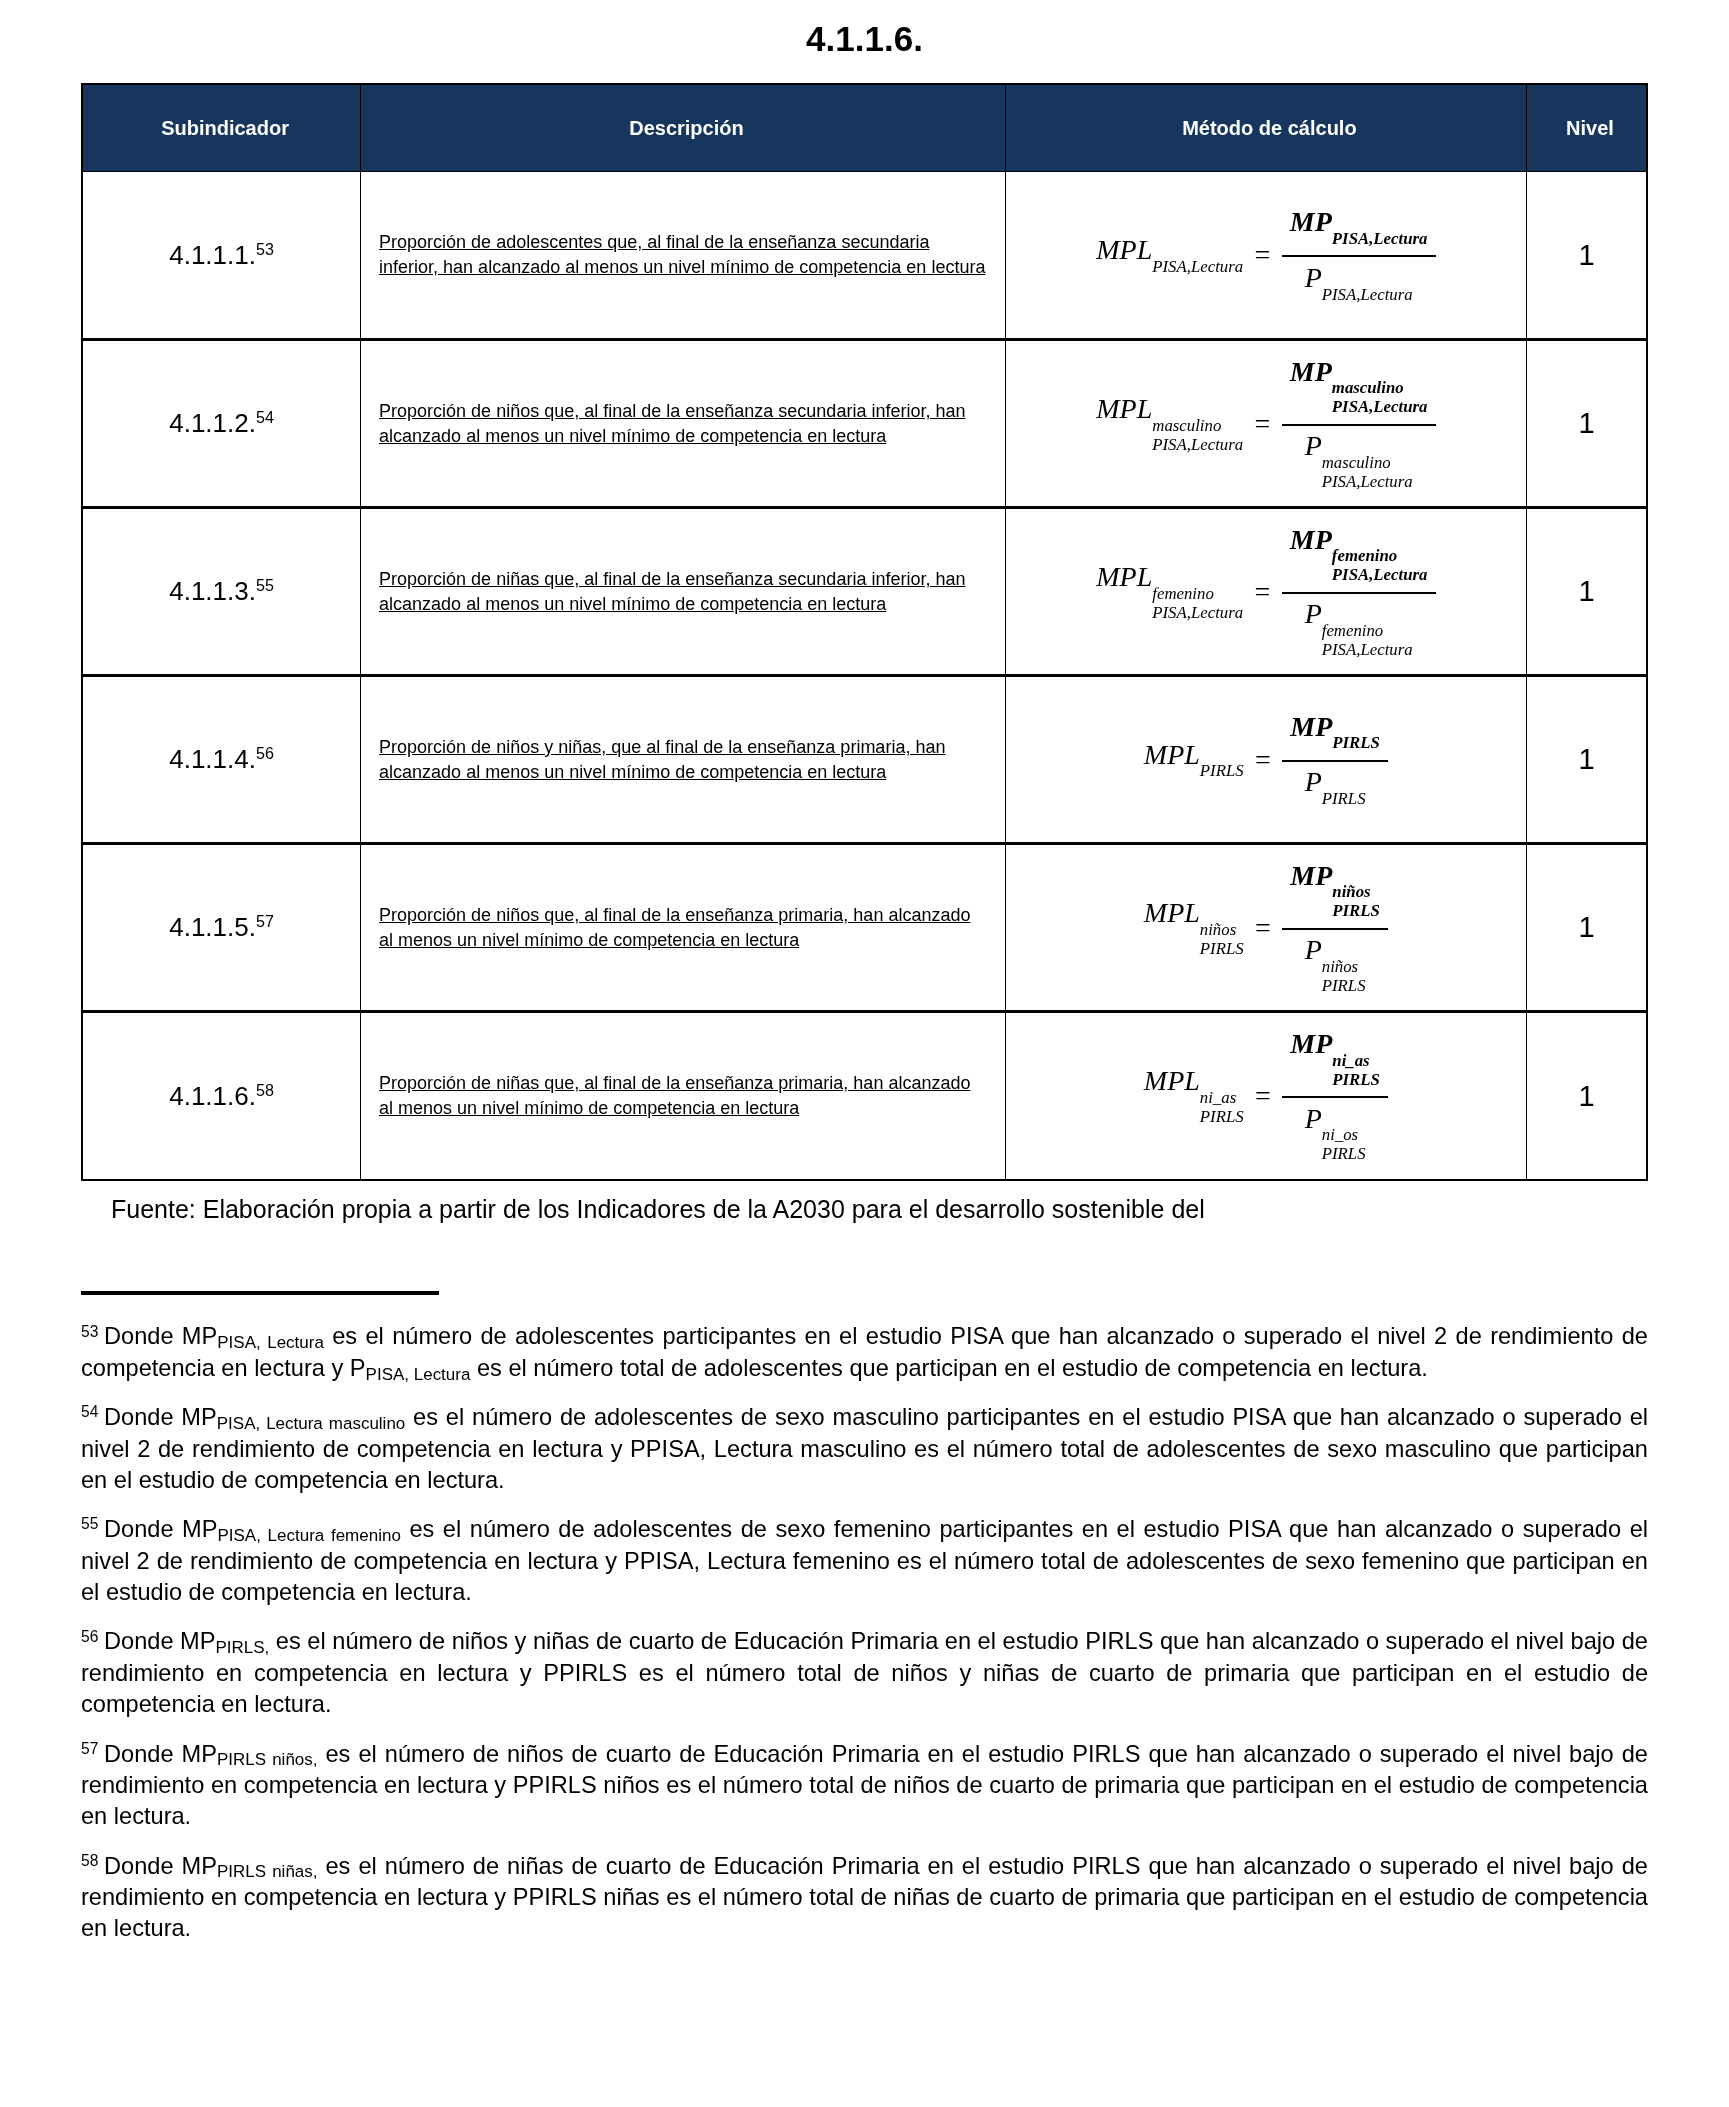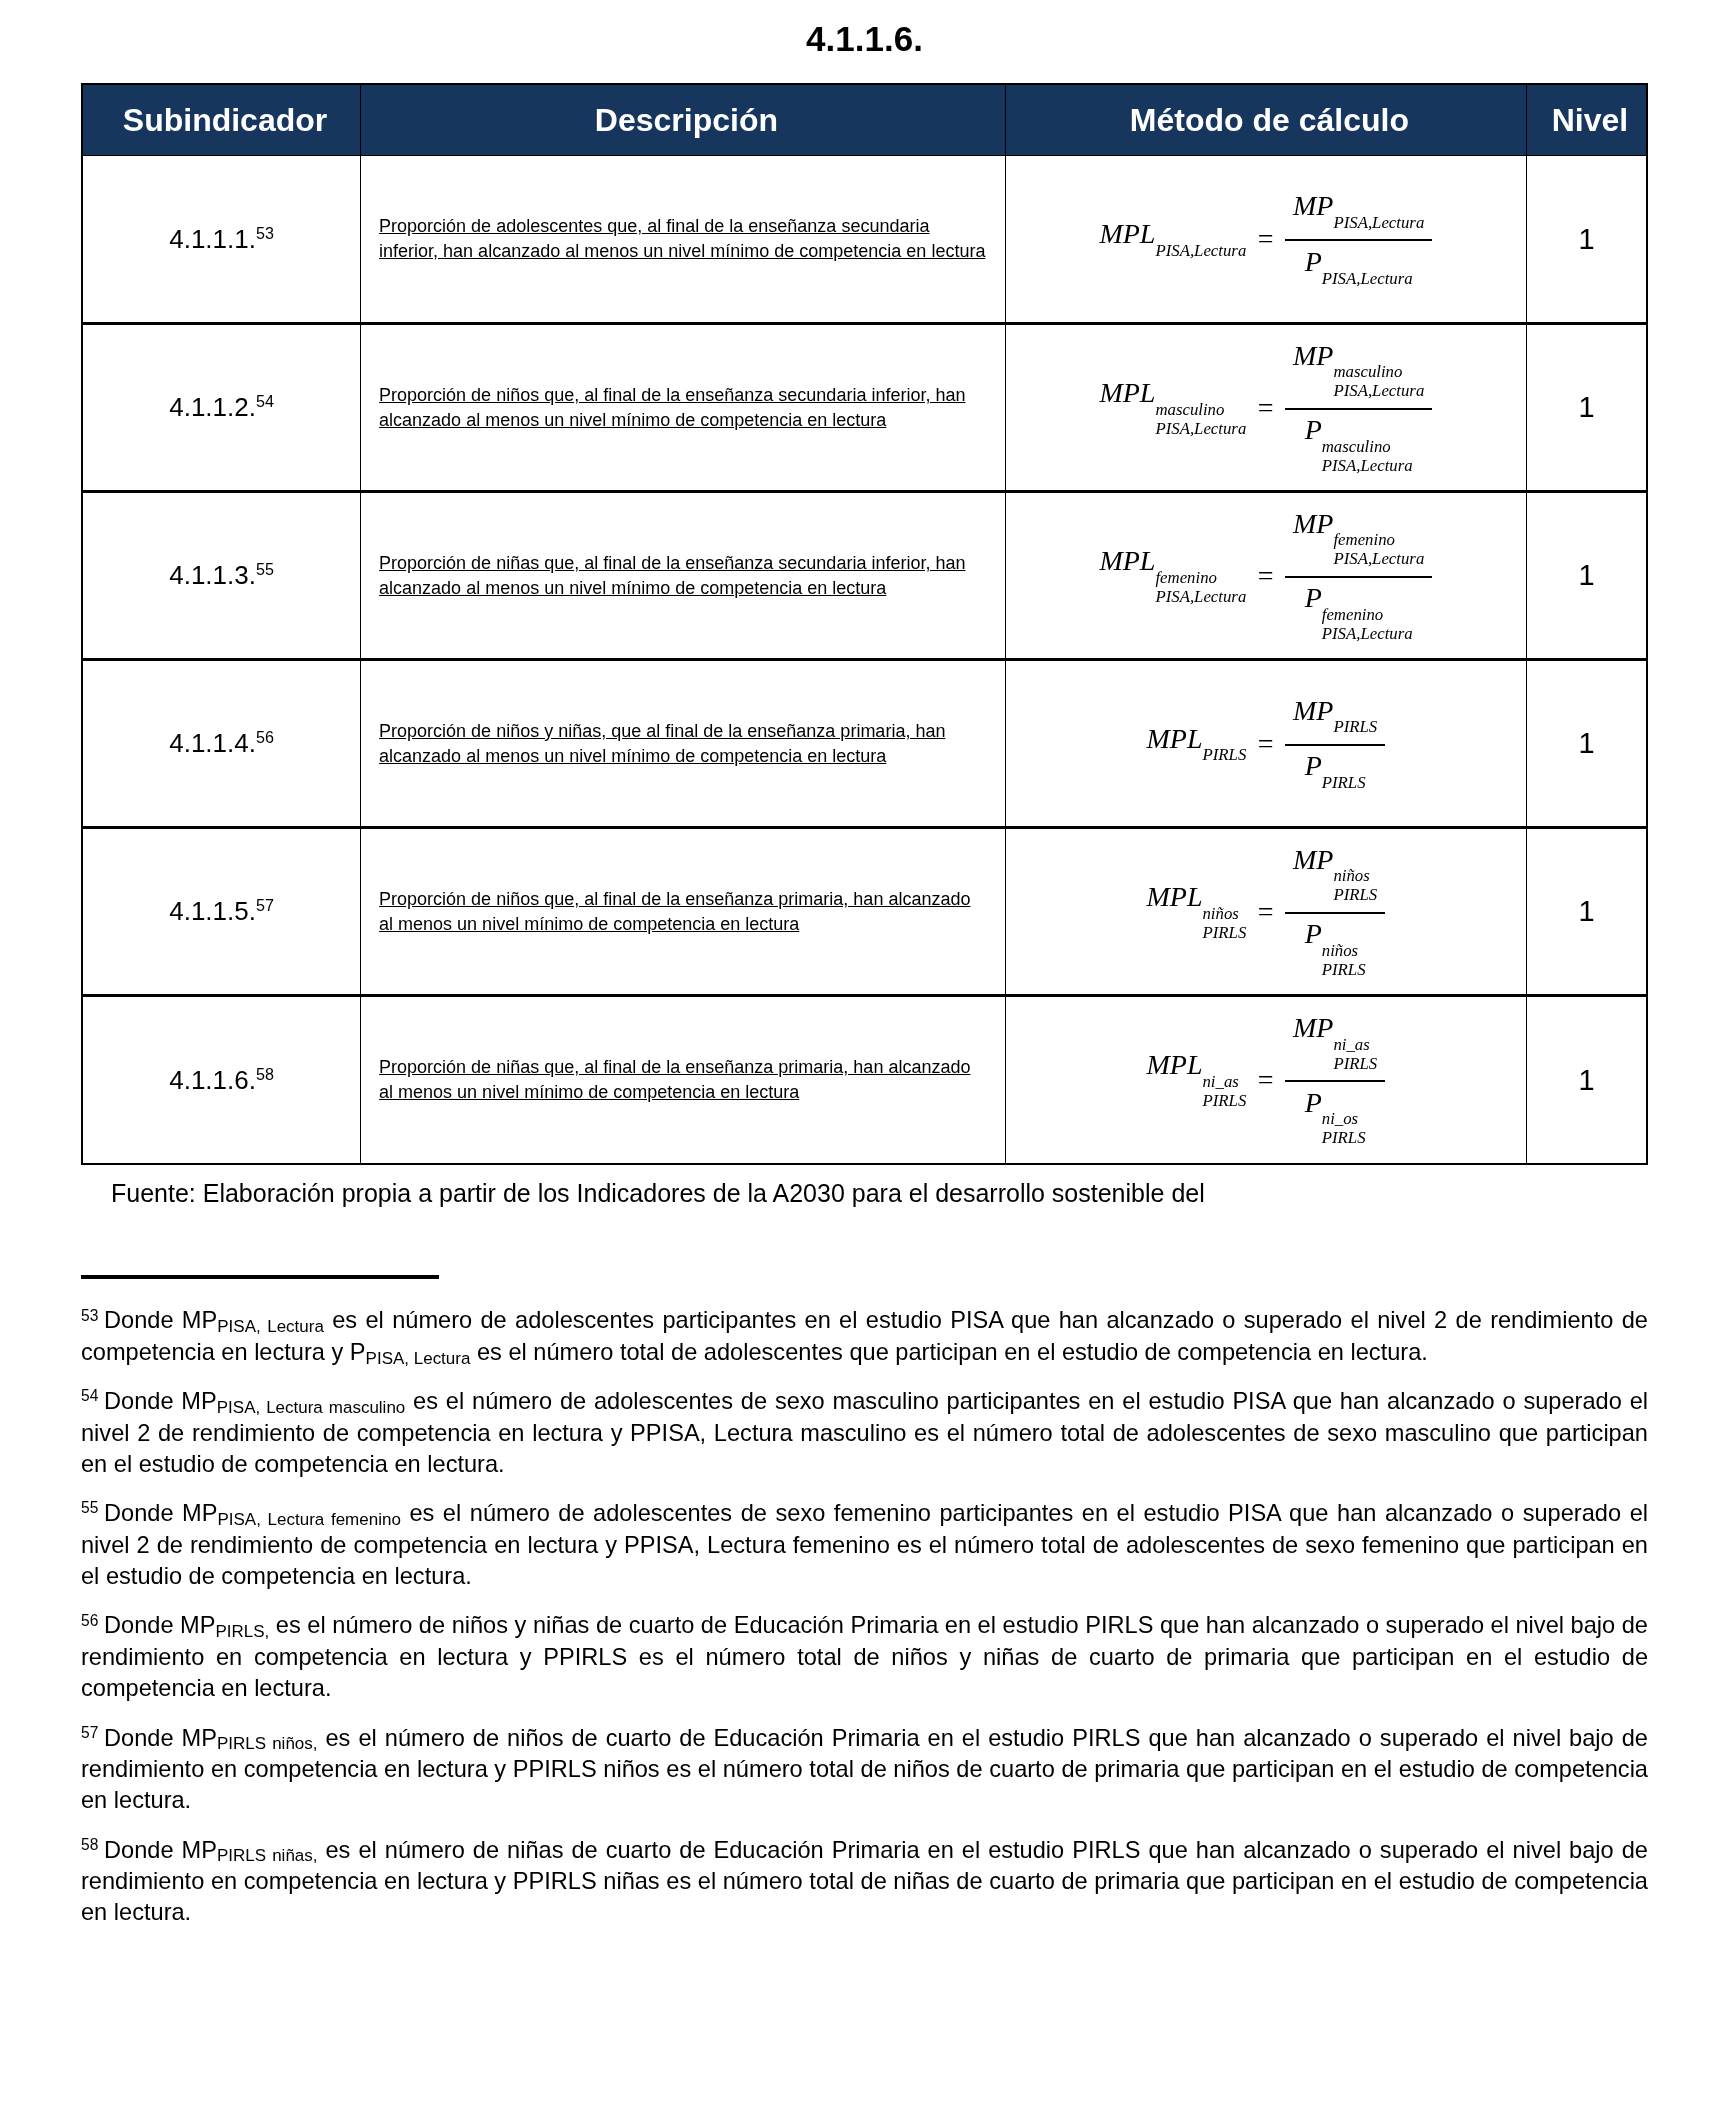--- a/index.html
+++ b/index.html
@@ -18,23 +18,23 @@
   
   table.indicators {
     width: 100%;
     border-collapse: collapse;
     border: 2.4px solid #000;
     margin-top: 21px;
   }
   table.indicators th {
     background: #17365D;
     color: #ffffff;
-    font-size: 32px;
+    font-size: 20px;
     font-weight: bold;
-    height: 72px;
+    height: 88px;
     border: 1.6px solid #000;
     text-align: center;
     vertical-align: middle;
     padding-left: 8px;
   }
   table.indicators td {
     border: 1.6px solid #000;
     border-top-width: 3.3px;
     vertical-align: middle;
   }
@@ -61,21 +61,21 @@
     align-items: flex-start;
     font-size: 0.6em;
     line-height: 1.12;
     vertical-align: -0.75em;
     justify-content: center;
   }
   .msup, .msub { display: block; }
   .msup:empty { display: none; }
   .meq { font-style: normal; margin: 0 11.4px; }
   .mfrac { display: inline-block; text-align: center; vertical-align: middle; }
-  .mnum { display: block; border-bottom: 2.4px solid #000; padding: 0 8.1px 6.5px 8.1px; }
+  .mnum { display: block; border-bottom: 2.4px solid #000; padding: 0 8.1px 6.5px 8.1px; font-weight: bold; }
   .mden { display: block; padding-top: 4.9px; }
 
   
   .fuente { font-size: 25px; margin-top: 14.6px; margin-left: 30px; }
 
   
   .fn-separator {
     width: 358px;
     border: 0;
     border-top: 4.1px solid #000;

